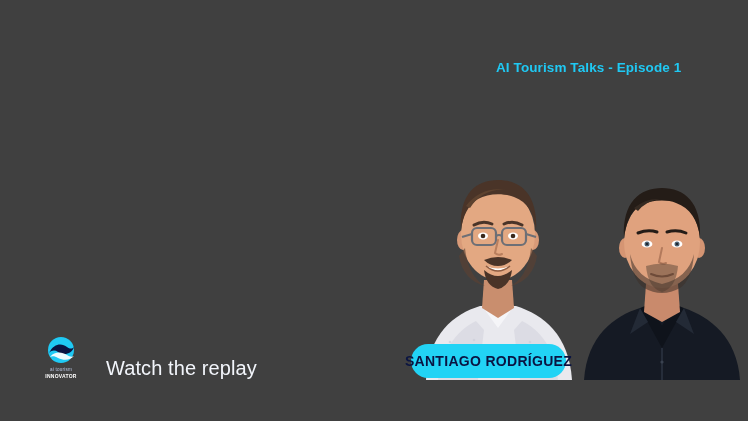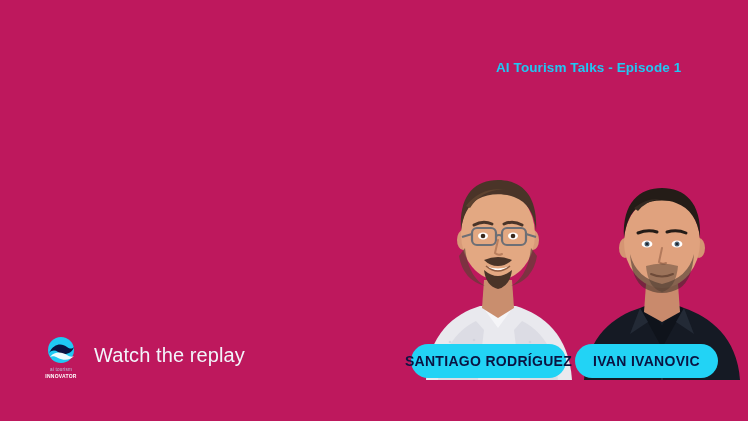--- a/index.html
+++ b/index.html
@@ -5,21 +5,21 @@
   * { margin:0; padding:0; box-sizing:border-box; }
   html, body {
     width:748px; height:421px;
     overflow:hidden;
     background:#0a1442;
     font-family:"Liberation Sans", sans-serif;
   }
   #stage {
     position:relative;
     width:748px; height:421px;
-    background:#be185d;
+    background:#404040;
     overflow:hidden;
   }
 
   
   #episode-label {
     position:absolute;
     left:496px; top:60px;
     font-size:13.5px;
     font-weight:bold;
     letter-spacing:0.1px;
@@ -55,22 +55,22 @@
     line-height:30px;
     letter-spacing:0.2px;
     white-space:nowrap;
   }
 
   
   #footer-brand {
     position:absolute;
     left:38px; top:336px;
     display:flex;
-    align-items:flex-start;
-    gap:10px;
+    align-items:flex-end;
+    gap:22px;
   }
   #logo-lockup {
     display:flex;
     flex-direction:column;
     align-items:center;
     width:46px;
   }
   #logo-mark { display:block; }
   #logo-wordmark-top {
     color:#b9c4e0;
@@ -257,21 +257,20 @@
         <path d="M73 108 q11 5 22 0" stroke="#8d5a42" stroke-width="2" fill="none" stroke-linecap="round"></path>
 
         <path d="M52 88 q2 26 14 34 q18 10 36 0 q12 -8 14 -34
                  q-6 24 -32 30 q-26 -6 -32 -30 Z" fill="#3c3028" opacity="0.55"></path>
         <path d="M68 100 q16 -5 32 0 q-2 22 -16 26 q-14 -4 -16 -26 Z" fill="#4a3a2e" opacity="0.45"></path>
       </g>
     </svg>
   </div>
 
   <div class="name-badge" id="name-badge-0">SANTIAGO RODRÍGUEZ</div>
-  <div class="name-badge" id="name-badge-1">IVAN IVANOVIC</div>
 
   <div id="footer-brand">
     <div id="logo-lockup">
       <svg id="logo-mark" width="34" height="30" viewBox="0 0 34 30">
         <circle cx="17" cy="14" r="13" fill="#1fc9f4"></circle>
         <path d="M5 17 C10 7 18 7 23 11 C26 13 28 13 30 11
                  C28 18 20 20 14 16 C11 14 8 14 5 17 Z" fill="#0a1442"></path>
         <path d="M6 21 C11 15 18 16 23 19 C26 21 28 21 30 20
                  C27 24 20 25 14 22 C11 20 8 20 6 21 Z" fill="#ffffff" opacity="0.92"></path>
       </svg>

